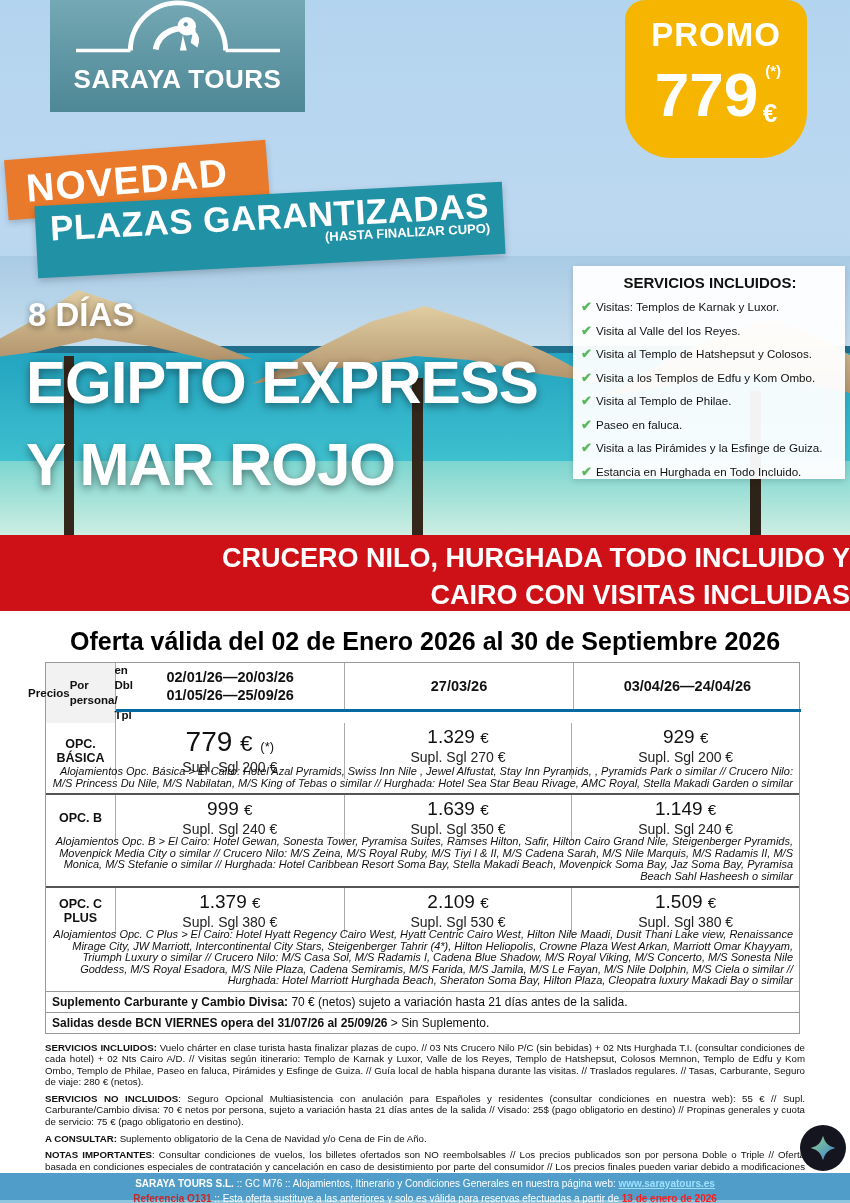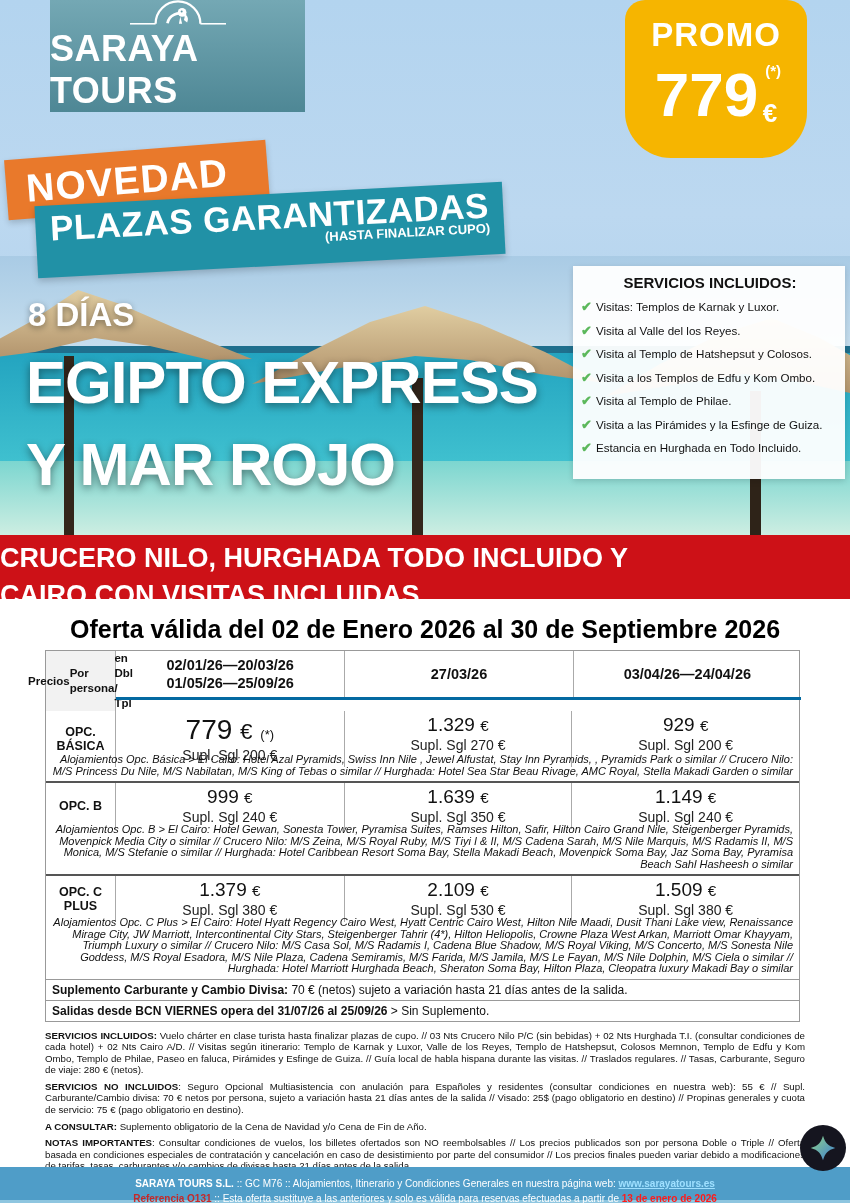--- a/index.html
+++ b/index.html
@@ -13,21 +13,21 @@
   .photo{position:absolute;left:0;top:256px;width:850px;height:279px;}
   .p-sky{position:absolute;left:0;top:0;width:100%;height:92px;background:linear-gradient(180deg,#a9cbe5,#c6deee);}
   .p-horizon{position:absolute;left:0;top:90px;width:100%;height:7px;background:#1f6f8d;}
   .p-sea{position:absolute;left:0;top:97px;width:100%;height:108px;background:linear-gradient(180deg,#23a4c0,#3fc0cf);}
   .p-shallow{position:absolute;left:0;top:205px;width:100%;height:74px;background:linear-gradient(180deg,#7cd6d0,#cdeee2);}
   .umbrellas{position:absolute;left:0;top:0;width:850px;height:279px;}
 
   .logo-box{position:absolute;left:50px;top:0;width:255px;height:112px;
             background:linear-gradient(180deg,#74a8b4,#4e8795);
             display:flex;flex-direction:column;align-items:center;justify-content:flex-start;}
-  .logo-name{color:#fff;font-weight:bold;font-size:36px;letter-spacing:.5px;margin-top:-4px;}
+  .logo-name{color:#fff;font-weight:bold;font-size:26px;letter-spacing:.5px;margin-top:-4px;}
 
   .promo{position:absolute;left:625px;top:0;width:182px;height:158px;background:#f6b500;
          border-radius:20px 20px 46px 46px;color:#fff;text-align:center;}
   .promo-label{font-size:33px;font-weight:bold;margin-top:16px;letter-spacing:1px;}
   .promo-star{font-size:15px;font-weight:bold;text-align:right;margin:8px 26px -14px 0;}
   .promo-price{font-size:62px;font-weight:bold;line-height:60px;display:inline-block;}
   .promo-cur{font-size:26px;font-weight:bold;vertical-align:-6px;}
 
   .banner-novedad{position:absolute;left:6px;top:150px;width:262px;height:60px;background:#e9792b;
         transform:rotate(-4.5deg);display:flex;align-items:center;box-shadow:0 3px 6px rgba(0,0,0,.18);}
@@ -42,21 +42,21 @@
   .hero-title{position:absolute;left:26px;top:342px;color:#fff;font-weight:bold;font-size:60px;
               letter-spacing:-1px;line-height:82px;text-shadow:0 3px 8px rgba(0,0,0,.45);white-space:nowrap;}
 
   .services{position:absolute;left:573px;top:266px;width:272px;height:213px;background:rgba(255,255,255,.95);
             box-shadow:0 2px 6px rgba(0,0,0,.15);padding:6px 6px 4px 8px;box-sizing:border-box;}
   .services-title{text-align:center;font-weight:bold;font-size:15px;color:#111;margin:2px 0 4px 0;}
   .svc-item{font-size:11.6px;color:#111;line-height:23.5px;white-space:nowrap;}
   .svc-check{color:#5cb85c;font-weight:bold;font-size:13px;margin-right:4px;}
 
   
-  .red-banner{width:850px;height:64px;background:#cd1117;color:#fff;text-align:left;
+  .red-banner{width:850px;height:76px;background:#cd1117;color:#fff;text-align:right;
               font-weight:bold;font-size:27px;line-height:37px;padding-top:5px;box-sizing:border-box;}
 
   .offer{width:850px;text-align:center;font-weight:bold;font-size:25px;color:#000;margin:16px 0 6px 0;}
 
   
   .ptable{margin:4px 45px 0 45px;width:755px;border:1px solid #999;border-bottom:none;font-size:12px;color:#111;box-sizing:border-box;}
   .t-top{display:grid;grid-template-columns:70px 685px;}
   .t-corner{grid-row:1/3;background:#f2f2f2;border-right:1px solid #aaa;display:flex;flex-direction:row;
             justify-content:center;align-items:center;font-weight:bold;font-size:11.5px;line-height:15px;}
   .t-salidas{background:#f2f2f2;border-bottom:1px solid #999;text-align:center;font-weight:bold;
@@ -81,23 +81,23 @@
   .t-note{border-top:1px solid #999;padding:3px 6px;font-size:12px;text-align:left;}
   .t-note .b{font-weight:bold;}
   .t-note:last-child{border-bottom:1px solid #999;}
 
   
   .paras{margin:8px 45px 0 45px;font-size:9.7px;line-height:11.6px;color:#111;text-align:justify;}
   .para{margin-bottom:5px;}
   .para .lead{font-weight:bold;}
 
   
-  .footer{position:absolute;left:0;bottom:0;width:850px;height:36px;background:#4f9dc8;
+  .footer{position:absolute;left:0;bottom:0;width:850px;height:30px;background:#4f9dc8;
           border-bottom:3px solid #8ec6e0;box-sizing:border-box;color:#fff;text-align:center;
-          font-size:10px;line-height:15px;padding-top:9px;}
+          font-size:10px;line-height:15px;padding-top:3px;}
   .footer .b{font-weight:bold;}
   .footer a{color:#9fe0ff;font-weight:bold;text-decoration:underline;cursor:pointer;}
   .footer .ref{color:#c62828;font-weight:bold;}
   .footer .date{color:#ff1a1a;font-weight:bold;margin-top:36px;}
 
   .chat-widget{position:absolute;right:4px;bottom:32px;width:46px;height:46px;border-radius:50%;
                background:#15151f;display:flex;align-items:center;justify-content:center;cursor:pointer;}
 </style>
 </head>
 <body>
@@ -165,20 +165,21 @@
       <span>Y MAR ROJO</span>
     </div>
 
     <div class="services">
       <div class="services-title">SERVICIOS INCLUIDOS:</div>
       <div class="svc-item"><span class="svc-check">✔</span><span>Visitas: Templos de Karnak y Luxor.</span></div>
       <div class="svc-item"><span class="svc-check">✔</span><span>Visita al Valle del los Reyes.</span></div>
       <div class="svc-item"><span class="svc-check">✔</span><span>Visita al Templo de Hatshepsut y Colosos.</span></div>
       <div class="svc-item"><span class="svc-check">✔</span><span>Visita a los Templos de Edfu y Kom Ombo.</span></div>
       <div class="svc-item"><span class="svc-check">✔</span><span>Visita al Templo de Philae.</span></div>
+      <div class="svc-item"><span class="svc-check">✔</span><span>Paseo en faluca.</span></div>
       <div class="svc-item"><span class="svc-check">✔</span><span>Visita a las Pirámides y la Esfinge de Guiza.</span></div>
       <div class="svc-item"><span class="svc-check">✔</span><span>Estancia en Hurghada en Todo Incluido.</span></div>
     </div>
   </div>
 
   <div class="red-banner">
     <span>CRUCERO NILO, HURGHADA TODO INCLUIDO Y</span><br>
     <span>CAIRO CON VISITAS INCLUIDAS</span>
   </div>
 

